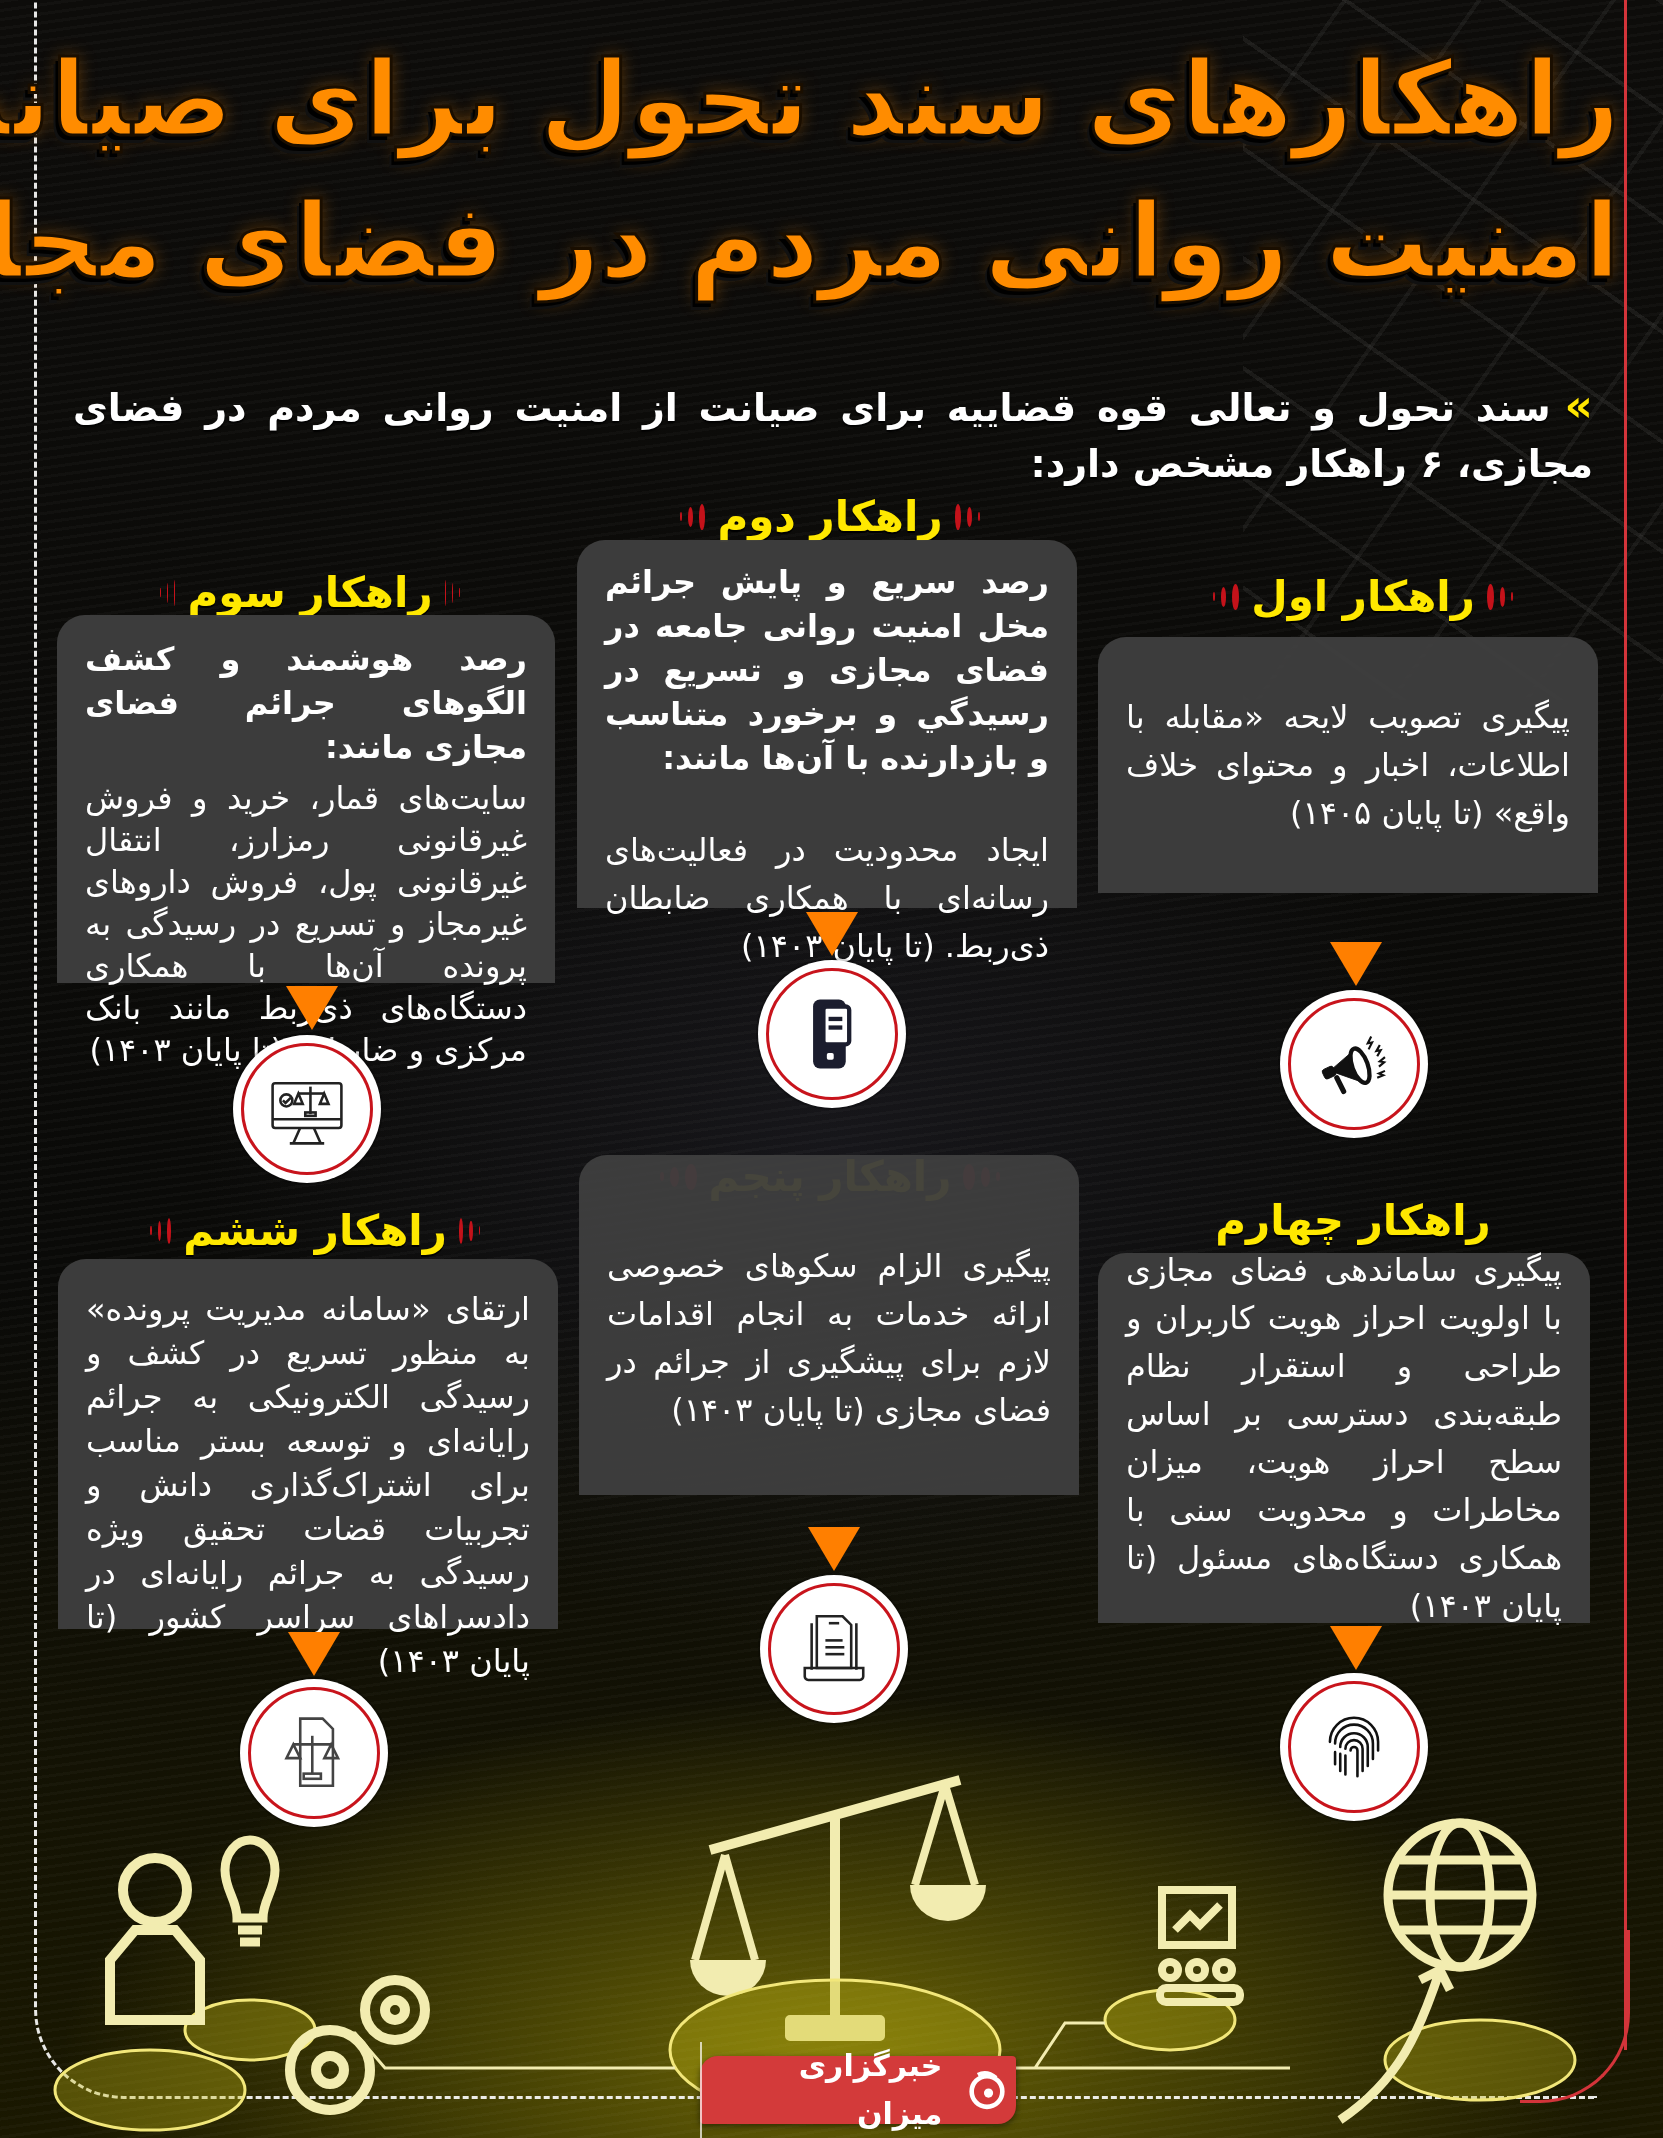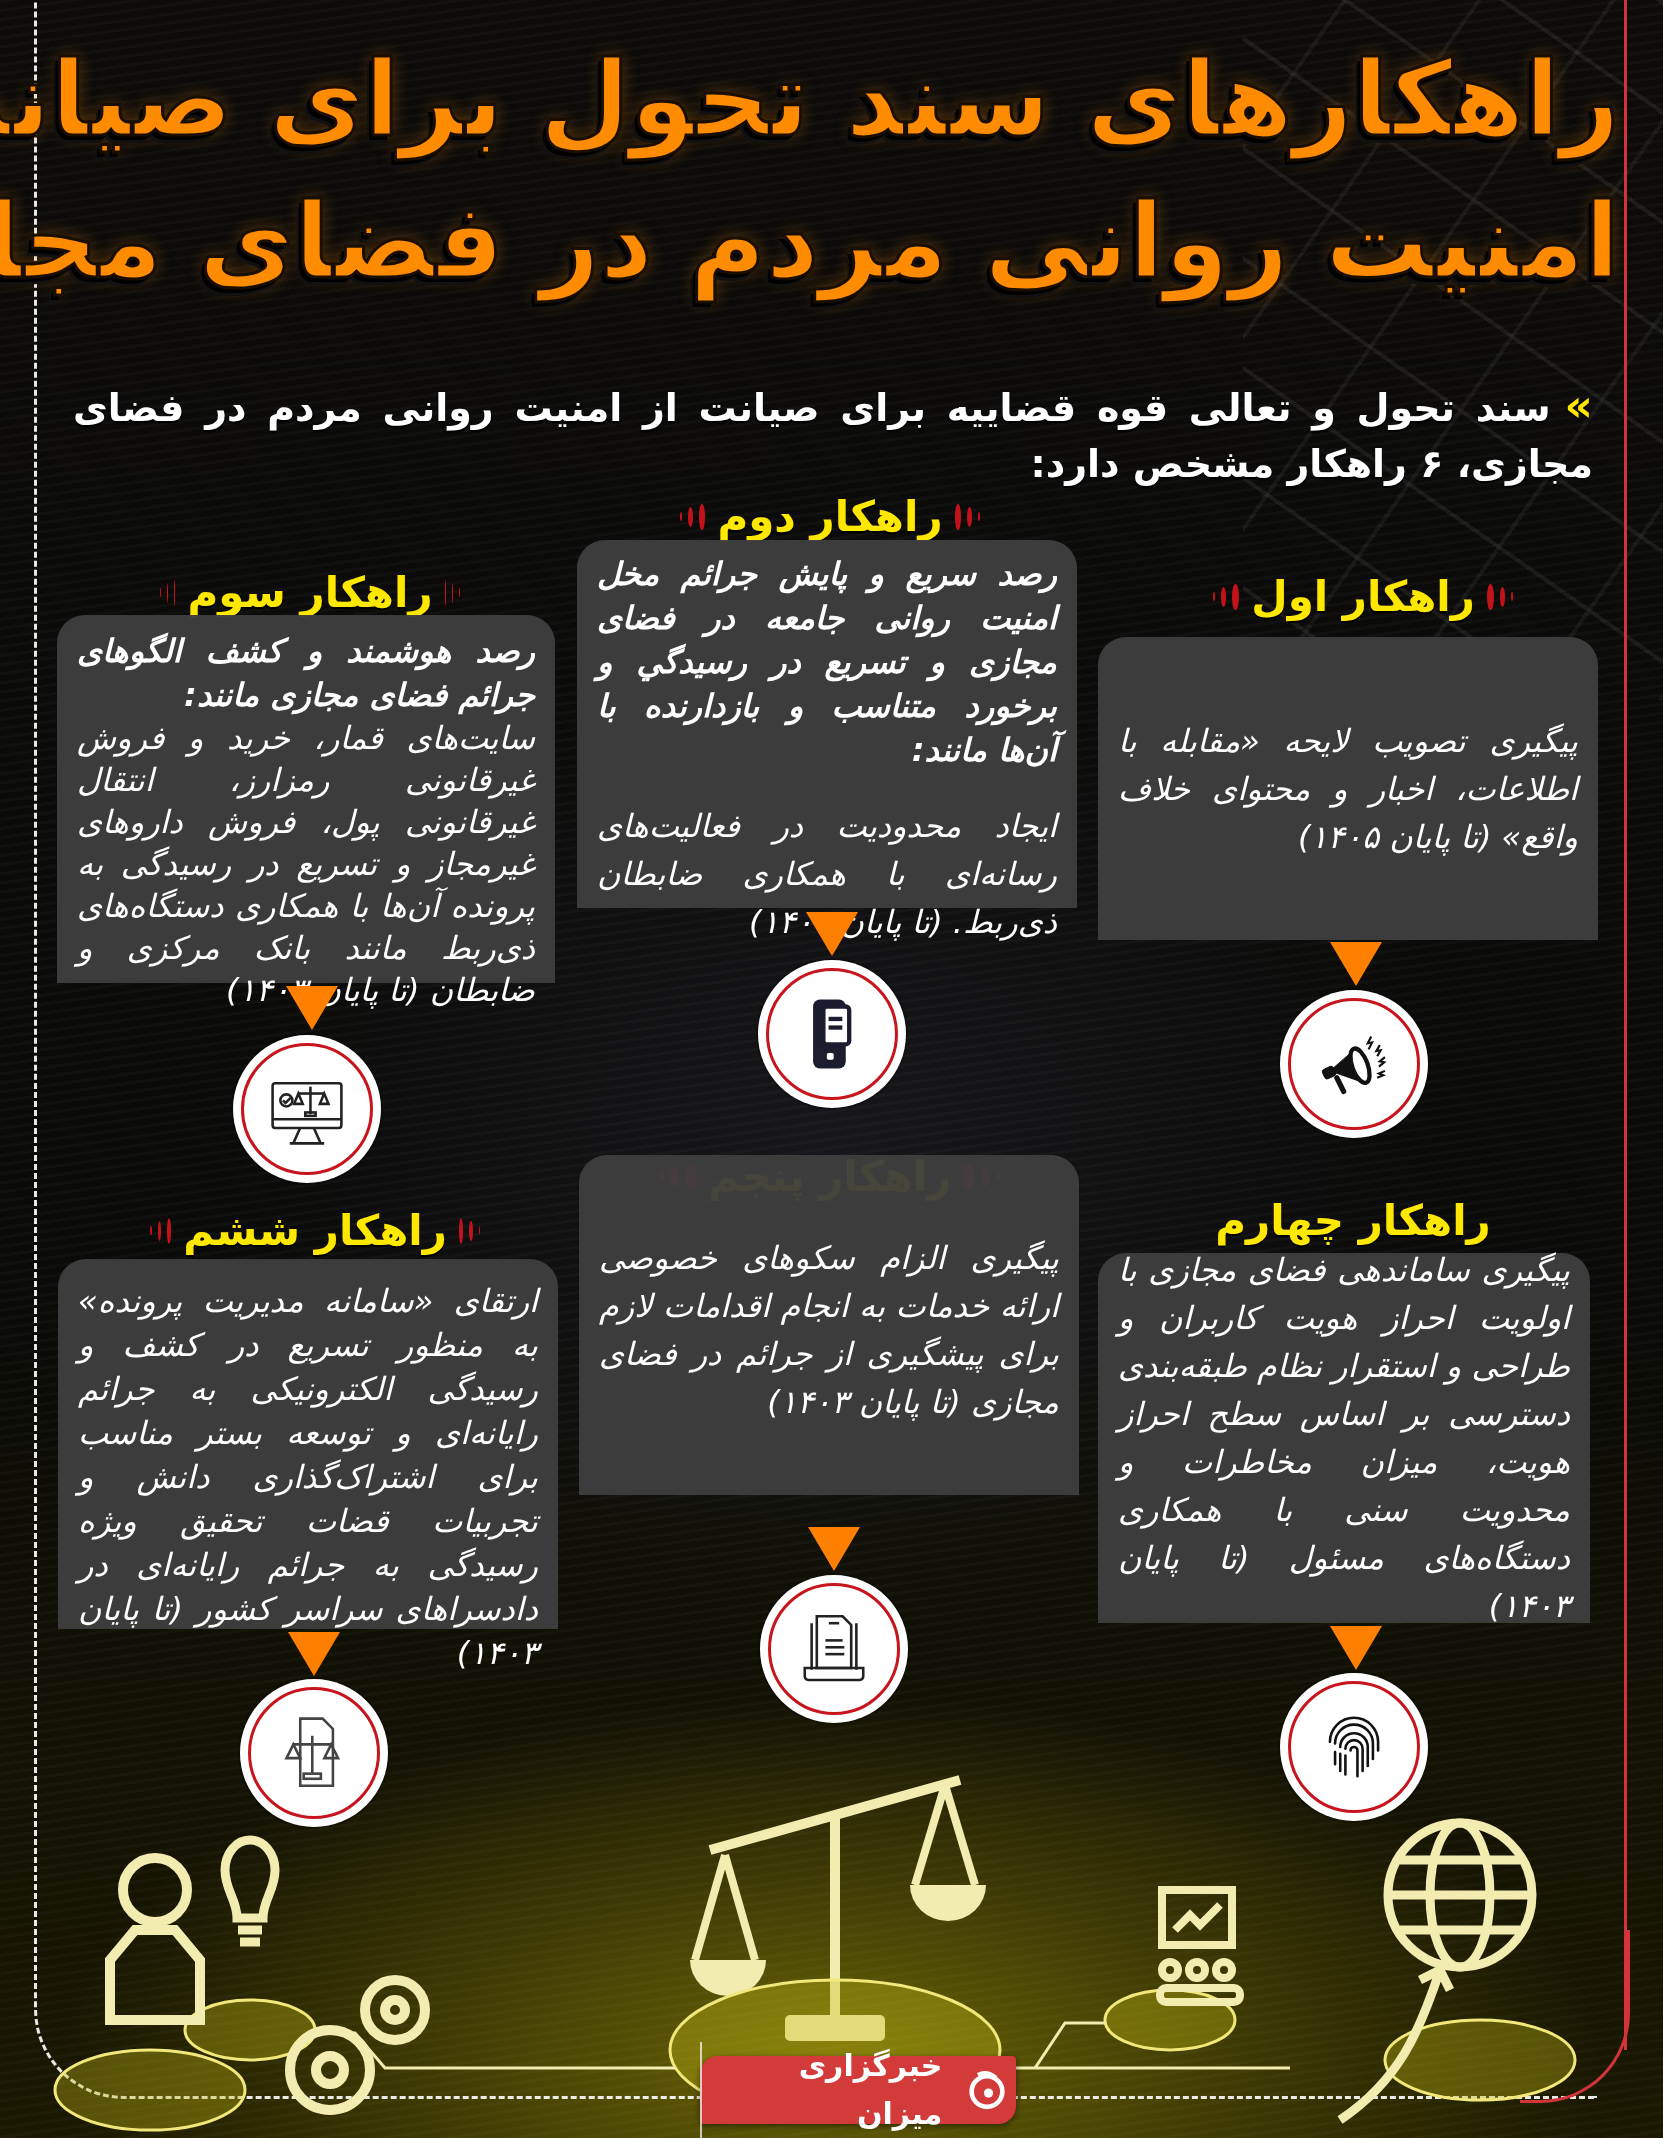--- a/index.html
+++ b/index.html
@@ -66,21 +66,21 @@
   .d-med { width:20px; height:20px; }
   .d-sm  { width:9px;  height:9px; }
 
   
   .card {
     position:absolute; background:rgba(62,62,62,.96);
     border-top-left-radius:28px; border-top-right-radius:28px;
     box-sizing:border-box; padding:14px 20px;
     font-size:32px; line-height:48px; color:#fff; text-align:justify;
   }
-  .card p { margin:0;font-style:italic; }
+  .card p { margin:8px; }
   .card .bold { font-weight:bold; font-size:32px; line-height:44px; }
   .card .spacer { height:30px; }
   .card.center { display:flex; align-items:center; }
 
   
   .arrow {
     position:absolute; width:0; height:0;
     border-left:26px solid transparent; border-right:26px solid transparent;
     border-top:44px solid #ff7f00;
   }
@@ -130,21 +130,21 @@
 
 <div class="label" style="right:150px; top:572px; width:300px;">
   <span class="dot d-sm"></span>
   <span class="dot d-med"></span>
   <span class="dot d-big"></span>
   <span class="txt">راهکار اول</span>
   <span class="dot d-big"></span>
   <span class="dot d-med"></span>
   <span class="dot d-sm"></span>
 </div>
-<div class="card center" style="left:1098px; top:637px; width:500px; height:303px;">
+<div class="card center" style="left:1098px; top:637px; width:500px; height:256px;">
   <p>پیگیری تصویب لایحه «مقابله با اطلاعات، اخبار و محتوای خلاف واقع» (تا پایان ۱۴۰۵)</p>
 </div>
 <div class="arrow" style="left:1330px; top:942px;"></div>
 <div class="medal" style="left:1280px; top:990px;">
   <svg viewBox="0 0 100 100">
     <g fill="#111" stroke="#111">
       <path d="M22 58 L52 32 L62 72 Z"></path>
       <ellipse cx="57" cy="52" rx="9" ry="21" transform="rotate(-20 57 52)" fill="#fff" stroke-width="5"></ellipse>
       <rect x="14" y="54" width="14" height="12" rx="3" transform="rotate(-25 21 60)"></rect>
       <path d="M30 66 L38 82" stroke-width="6" stroke-linecap="round"></path>

